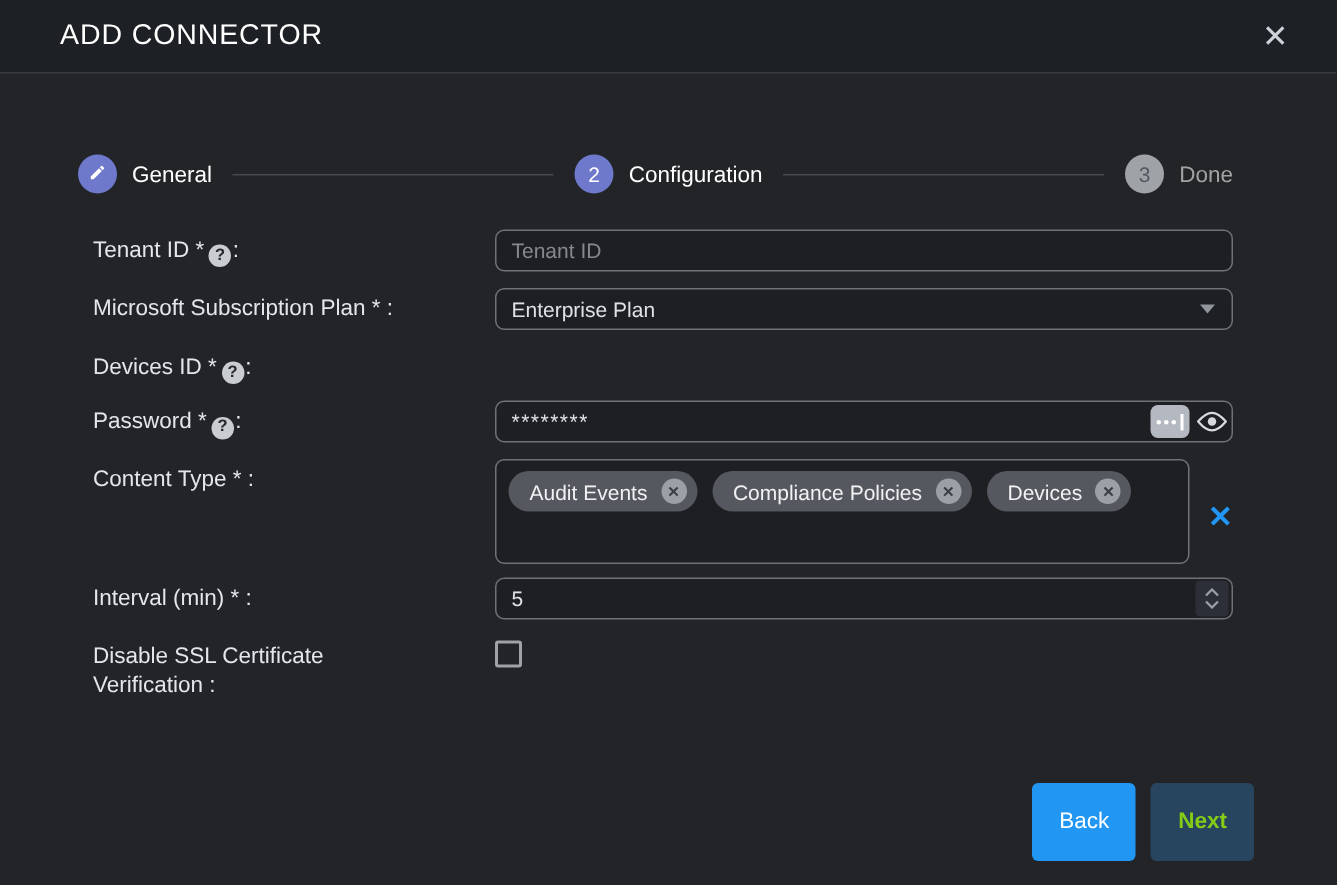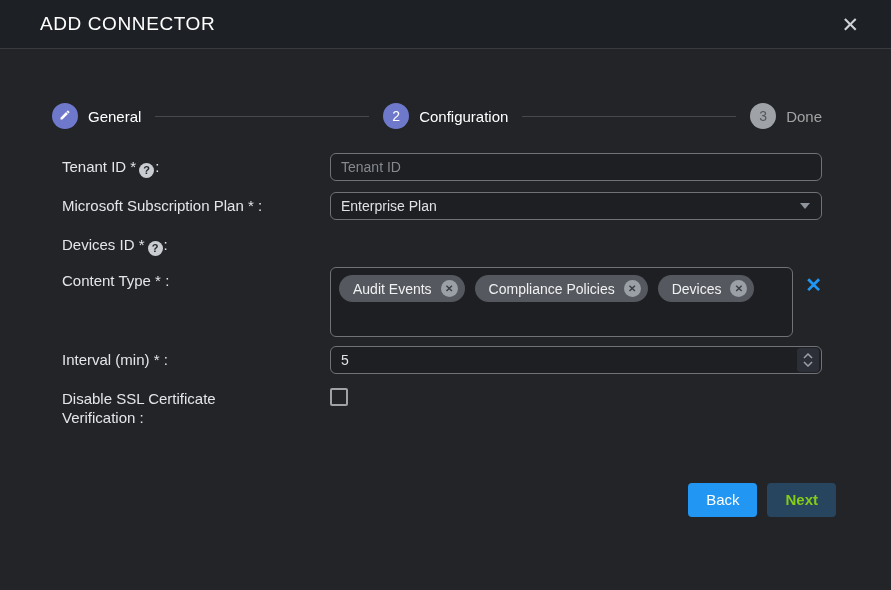--- a/index.html
+++ b/index.html
@@ -70,21 +70,21 @@
   }
   .ellipsis-btn .dot { width:3px; height:3px; border-radius:50%; background:#ffffff; }
   .ellipsis-btn .bar { width:2px; height:11px; background:#ffffff; margin-left:1px; }
   .eye { width:20px; height:20px; cursor:pointer; display:flex; align-items:center; }
 
   .pwd-input { padding-right:60px; letter-spacing:1px; }
   .clientid-input { padding-right:36px; }
 
   
   .contenttype-row { align-items:flex-start; }
-  .chipbox-wrap { display:flex; align-items:flex-start; gap:12px; }
+  .chipbox-wrap { display:flex; align-items:center; gap:12px; }
   .chipbox {
     flex:1 1 auto; min-height:70px; background:#1d1f23;
     border:1px solid #6f7277; border-radius:6px; padding:7px 8px;
     display:flex; flex-wrap:wrap; gap:10px; align-content:flex-start;
   }
   .chip {
     background:#55585e; border-radius:14px; height:27px;
     display:flex; align-items:center; gap:9px; padding:0 7px 0 14px;
     font-size:14px; color:#f0f1f2;
   }
@@ -120,21 +120,21 @@
     align-items:center; justify-content:center; vertical-align:-2px;
     margin:0 1px 0 3px; cursor:pointer;
   }
 
   
   .footer {
     display:flex; justify-content:flex-end; gap:10px;
     margin:44px 55px 0 0;
   }
   .btn {
-    height:34px; border:none; border-radius:4px; font-size:15px;
+    height:52px; border:none; border-radius:4px; font-size:15px;
     font-family:"Liberation Sans", sans-serif; cursor:pointer; padding:0 18px;
   }
   .btn-back { background:#2196f3; color:#ffffff; }
   .btn-next { background:#27455f; color:#84cc16;font-weight:bold; }
 </style>
 </head>
 <body>
 
 <div class="modal">
 
@@ -184,20 +184,42 @@
         <div class="caret"></div>
       </div>
     </div>
 
     <div class="form-row">
       <div class="form-label">
         <span>Devices ID *</span><span class="help">?</span><span>:</span>
       </div>
     </div>
 
+    <div class="form-row">
+      <div class="form-label">
+        <span>Password *</span><span class="help">?</span><span>:</span>
+      </div>
+      <div class="form-field">
+        <input class="input pwd-input" type="text" value="********" style="">
+        <div class="trailing">
+          <div class="ellipsis-btn">
+            <span class="dot"></span>
+              <span class="dot"></span>
+              <span class="dot"></span>
+              <span class="bar"></span>
+          </div>
+          <div class="eye">
+            <svg width="20" height="16" viewBox="0 0 24 18">
+                <path d="M12 2C6.5 2 2.2 7.6 1 9c1.2 1.4 5.5 7 11 7s9.8-5.6 11-7c-1.2-1.4-5.5-7-11-7z" fill="none" stroke="#d6d9dc" stroke-width="1.8"></path>
+                <circle cx="12" cy="9" r="3.4" fill="#d6d9dc"></circle>
+              </svg>
+          </div>
+        </div>
+      </div>
+    </div>
 
     <div class="form-row contenttype-row">
       <div class="form-label">Content Type * :</div>
       <div class="form-field">
         <div class="chipbox-wrap">
           <div class="chipbox">
             <div class="chip">
               <span>Audit Events</span>
               <span class="chip-remove">✕</span>
             </div>

